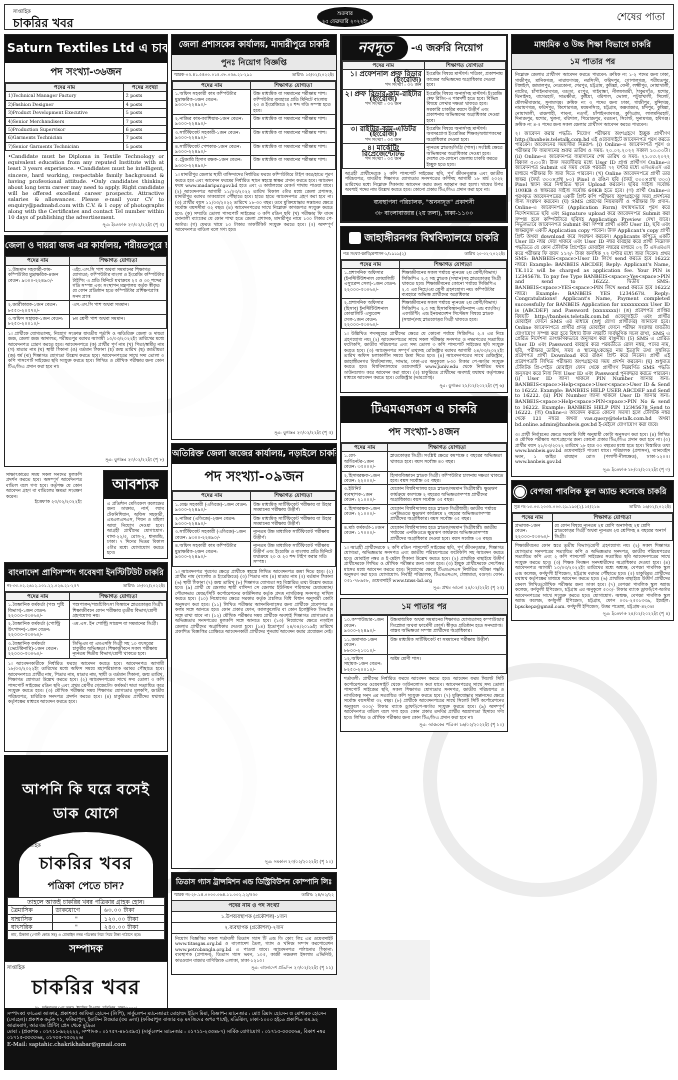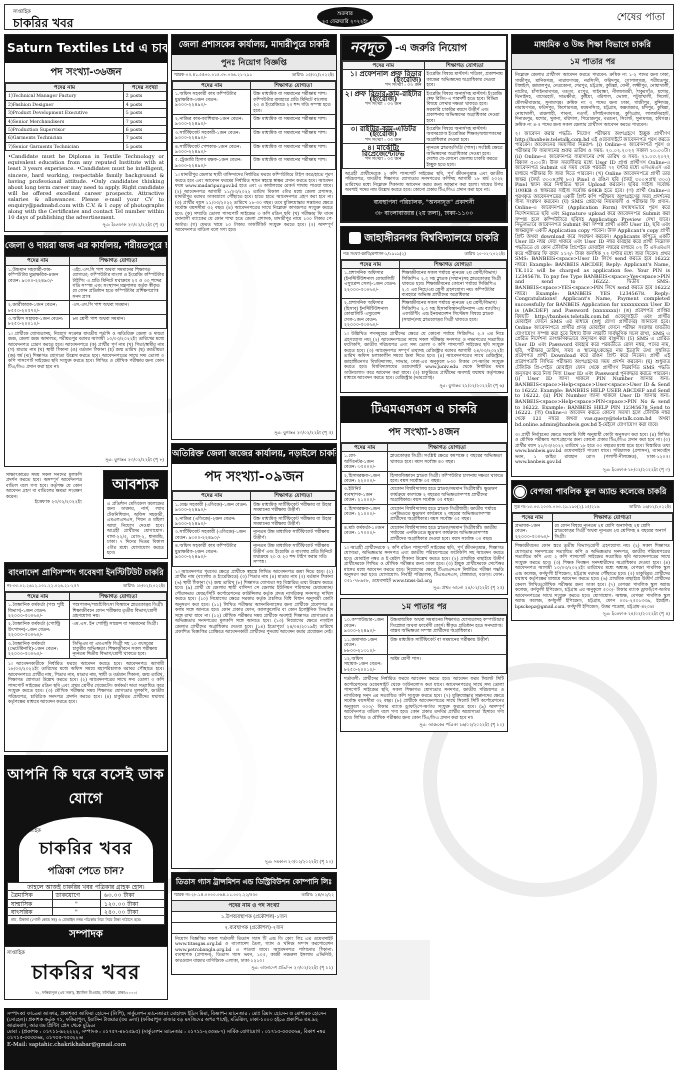--- a/index.html
+++ b/index.html
@@ -21,21 +21,21 @@
 table{width:100%;border-collapse:collapse;font-size:4.6px;line-height:5.4px}
 td,th{border:0.6px solid #333;padding:1px 2px;vertical-align:top;text-align:left}
 th{font-family:"DejaVu Sans",sans-serif;font-weight:bold;text-align:center;font-size:5.4px;background:#f3f3f3}
 .body{font-size:4.5px;line-height:5.5px;padding:2px 3px;text-align:justify}
 .body.en{font-size:5.2px;line-height:6.1px}
 .foot{font-size:4.4px;text-align:right;padding:0 3px 2px}
 .blk{background:#111;color:#fff}
 .note{font-size:4.5px;line-height:5.5px;padding:2px;text-align:justify}
 .sub-box{background:#111;color:#fff;padding:3px;text-align:center}
 .sub-box .circle{background:#fff;color:#111;border-radius:50% 50% 0 0;margin:6px 12px 0;padding:10px 4px 2px}
-.sub-box .arc{font-size:14px;font-weight:bold;font-family:Liberation Serif, serif;letter-spacing:1px;margin-top:5px}
+.sub-box .arc{font-size:14px;font-weight:bold;font-family:Liberation Sans, sans-serif;letter-spacing:1px;margin-top:20px}
 .brand{font-size:20px;font-weight:bold;font-family:"DejaVu Sans",sans-serif;letter-spacing:1px}
 .price{background:#fff;color:#111;font-size:6px}
 .price td{font-size:6px;padding:1px 3px}
 .editor{background:#111;color:#fff;font-size:4.8px;line-height:6px;padding:3px}
 .nob{font-family:"DejaVu Sans",sans-serif;font-weight:bold;font-size:14px;font-style:italic}
 </style>
 </head>
 <body>
 
 <svg class="wm" width="678" height="1080" viewBox="0 0 678 1080">
@@ -301,21 +301,21 @@
     <div class="sub" style="font-size:5px;font-weight:normal">১.উপব্যবস্থাপক (প্রকৌশল)-১জন</div>
     <div class="sub" style="font-size:5px;font-weight:normal">২.ব্যবস্থাপক (প্রকৌশল)-২জন</div>
     <div class="body">নিয়োগ বিজ্ঞপ্তির সকল শর্তাবলী তিতাস গ্যাস টি এন্ড ডি কোং লিঃ এর ওয়েবসাইট www.titasgas.org.bd ও বাংলাদেশ তৈল, গ্যাস ও খনিজ সম্পদ করপোরেশন www.petrobangla.org.bd এ পাওয়া যাবে। আবেদনপত্র পাঠানোর ঠিকানা: ব্যবস্থাপক (প্রশাসন), তিতাস গ্যাস ভবন, ১০৫, কাজী নজরুল ইসলাম এভিনিউ, কারওয়ান বাজার বাণিজ্যিক এলাকা, ঢাকা-১২১৫।</div>
     <div class="foot">সূত্র: বাংলাদেশ প্রতিদিন ২৩/০২/২২ইং (পৃ ১১)</div>
   </div>
 </div>
 
 <div class="col c3">
   <div class="ad" style="border-width:2px">
     <div style="display:flex;align-items:center;border-bottom:1px solid #333">
-      <span class="nob blk" style="padding:0 8px;border-radius:0 12px 12px 0">নবদূত</span>
+      <span class="nob blk" style="padding:0 16px;border-radius:0 12px 12px 0">নবদূত</span>
       <span style="font-family:'DejaVu Sans',sans-serif;font-size:10px;font-weight:bold;padding-left:3px">-এ জরুরি নিয়োগ</span>
     </div>
     <table>
       <tbody>
           <tr>
             <th>পদের নাম</th>
             <th>শিক্ষাগত যোগ্যতা</th>
           </tr>
       <tr>
             <td style="width:50%;text-align:right">

